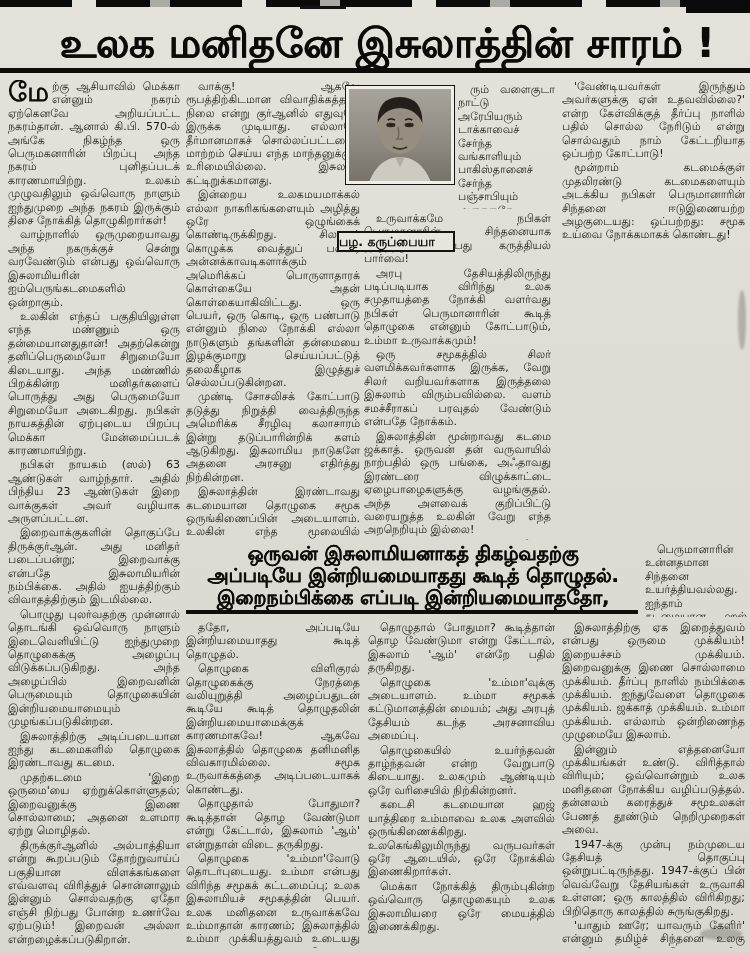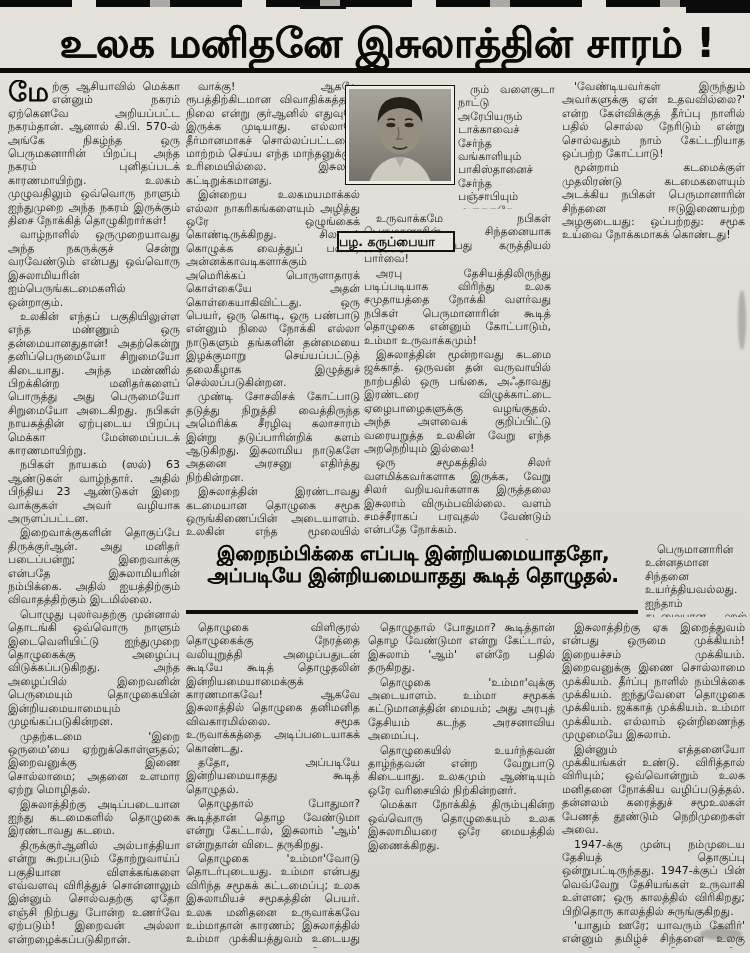--- a/index.html
+++ b/index.html
@@ -89,75 +89,77 @@
       <path d="M55 31 Q59 29 62 31" stroke="#211c16" stroke-width="1.6" fill="none"></path>
       <path d="M48 38 Q50 48 47 50 L53 50" stroke="#6e6557" stroke-width="1.4" fill="none"></path>
       <path d="M43 58 Q50 62 57 58" stroke="#3a332a" stroke-width="1.8" fill="none"></path>
       <path d="M20 92 Q30 68 50 68 Q70 68 80 92 Z" fill="#cfcabf"></path>
       <path d="M45 68 L50 78 L55 68 Z" fill="#b2ac9f"></path>
     </svg>
   </div>
   <div class="photo-caption">பழ. கருப்பையா</div>
 
   <div class="pull-quote">
+    <div>ஒருவன் இசுலாமியனாகத் திகழ்வதற்கு</div>
+    <div>அப்படியே இன்றியமையாதது கூடித் தொழுதல்.</div>
     <div>இறைநம்பிக்கை எப்படி இன்றியமையாததோ,</div>
-    <div>அப்படியே இன்றியமையாதது கூடித் தொழுதல்.</div>
   </div>
   <div class="quote-rule"></div>
 
   <section class="colseg" style="left:8px;top:80px;width:172px;height:866px;">
     <p class="para first"><span class="dropcap">மே</span><span>ற்கு ஆசியாவில் மெக்கா என்னும் நகரம் ஏற்கெனவே அறியப்பட்ட நகரம்தான். ஆனால் கி.பி. 570-ல் அங்கே நிகழ்ந்த ஒரு பெருமகனாரின் பிறப்பு அந்த நகரம் புனிதப்படக் காரணமாயிற்று. உலகம் முழுவதிலும் ஒவ்வொரு நாளும் ஐந்துமுறை அந்த நகரம் இருக்கும் திசை நோக்கித் தொழுகிறார்கள்!</span></p>
     <div>
         <p class="para">வாழ்நாளில் ஒருமுறையாவது அந்த நகருக்குச் சென்று வரவேண்டும் என்பது ஒவ்வொரு இசுலாமியரின் ஐம்பெருங்கடமைகளில் ஒன்றாகும்.</p>
         <p class="para">உலகின் எந்தப் பகுதியிலுள்ள எந்த மண்ணும் ஒரு தன்மையானதுதான்! அதற்கென்று தனிப்பெருமையோ சிறுமையோ கிடையாது. அந்த மண்ணில் பிறக்கின்ற மனிதர்களைப் பொருத்து அது பெருமையோ சிறுமையோ அடைகிறது. நபிகள் நாயகத்தின் ஏற்புடைய பிறப்பு மெக்கா மேன்மைப்படக் காரணமாயிற்று.</p>
         <p class="para">நபிகள் நாயகம் (ஸல்) 63 ஆண்டுகள் வாழ்ந்தார். அதில் பிந்திய 23 ஆண்டுகள் இறை வாக்குகள் அவர் வழியாக அருளப்பட்டன.</p>
         <p class="para">இறைவாக்குகளின் தொகுப்பே திருக்குர்ஆன். அது மனிதர் படைப்பன்று; இறைவாக்கு என்பதே இசுலாமியரின் நம்பிக்கை. அதில் ஐயத்திற்கும் விவாதத்திற்கும் இடமில்லை.</p>
         <p class="para">பொழுது புலர்வதற்கு முன்னால் தொடங்கி ஒவ்வொரு நாளும் இடைவெளியிட்டு ஐந்துமுறை தொழுகைக்கு அழைப்பு விடுக்கப்படுகிறது. அந்த அழைப்பில் இறைவனின் பெருமையும் தொழுகையின் இன்றியமையாமையும் முழங்கப்படுகின்றன.</p>
+        <p class="para">இசுலாத்திற்கு அடிப்படையான ஐந்து கடமைகளில் தொழுகை இரண்டாவது கடமை.</p>
         <p class="para">முதற்கடமை 'இறை ஒருமை'யை ஏற்றுக்கொள்ளுதல்; இறைவனுக்கு இணை சொல்லாமை; அதனை உளமார ஏற்று மொழிதல்.</p>
-        <p class="para">இசுலாத்திற்கு அடிப்படையான ஐந்து கடமைகளில் தொழுகை இரண்டாவது கடமை.</p>
         <p class="para">திருக்குர்ஆனில் அல்பாத்தியா என்று கூறப்படும் தோற்றுவாய்ப் பகுதியான விளக்கங்களை எவ்வளவு விரித்துச் சொன்னாலும் இன்னும் சொல்வதற்கு ஏதோ எஞ்சி நிற்பது போன்ற உணர்வே ஏற்படும்! இறைவன் அல்லா என்றழைக்கப்படுகிறான். 'அல்லாஹு அக்பர்' என்னும் சொற்றொடர் இறைவனை மிகப்பெரியவன் என்று பறையறைந்து சொல்கிறது!</p>
       </div>
   </section>
 
   <section class="colseg" style="left:186px;top:80px;width:174px;height:460px;">
     <div>
         <p class="para">வாக்கு! ஆகவே ரூபத்திற்கிடமான விவாதிக்கத்தக்க நிலை என்று குர்ஆனில் எதுவுமே இருக்க முடியாது. எல்லாமே தீர்மானமாகச் சொல்லப்பட்டவை! மாற்றம் செய்ய எந்த மாந்தனுக்கும் உரிமையில்லை. இசுலாம் கட்டிறுக்கமானது.</p>
         <p class="para">இன்றைய உலகமயமாக்கல் எல்லா நாகரிகங்களையும் அழித்து ஒரே ஒழுங்கைக் கொண்டிருக்கிறது. சிலரைக் கொழுக்க வைத்துப் பலரை அன்னக்காவடிகளாக்கும் அமெரிக்கப் பொருளாதாரக் கொள்கையே அதன் கொள்கையாகிவிட்டது. ஒரு பெயர், ஒரு கொடி, ஒரு பண்பாடு என்னும் நிலை நோக்கி எல்லா நாடுகளும் தங்களின் தன்மையை இழக்குமாறு செய்யப்பட்டுத் தலைகீழாக இழுத்துச் செல்லப்படுகின்றன.</p>
         <p class="para">முண்டி சோசலிசக் கோட்பாடு தடுத்து நிறுத்தி வைத்திருந்த அமெரிக்க சீரழிவு கலாசாரம் இன்று தடுப்பாரின்றிக் களம் ஆடுகிறது. இசுலாமிய நாடுகளே அதனை அரசனு எதிர்த்து நிற்கின்றன.</p>
         <p class="para">இசுலாத்தின் இரண்டாவது கடமையான தொழுகை சமூக ஒருங்கிணைப்பின் அடையாளம். உலகின் எந்த மூலையில் இருந்தாலும் ஒரே திசை நோக்கி, ஒரே முறையில், ஒரே மொழியில் தொழுகை நிகழ்கிறது.</p>
       </div>
   </section>
   <section class="colseg" style="left:186px;top:621px;width:174px;height:327px;">
     <div>
+        <p class="para">ததோ, அப்படியே இன்றியமையாதது கூடித் தொழுதல்.</p>
         <p class="para">தொழுகை விளிகுரல் தொழுகைக்கு நேரத்தை வலியுறுத்தி அழைப்பதுடன் கூடியே கூடித் தொழுதலின் இன்றியமையாமைக்குக் காரணமாகவே! ஆகவே இசுலாத்தில் தொழுகை தனிமனித விவகாரமில்லை. சமூக உருவாக்கத்தை அடிப்படையாகக் கொண்டது.</p>
-        <p class="para">ததோ, அப்படியே இன்றியமையாதது கூடித் தொழுதல்.</p>
         <p class="para">தொழுதால் போதுமா? கூடித்தான் தொழ வேண்டுமா என்று கேட்டால், இசுலாம் 'ஆம்' என்றுதான் விடை தருகிறது.</p>
         <p class="para">தொழுகை 'உம்மா'வோடு தொடர்புடையது. உம்மா என்பது விரிந்த சமூகக் கட்டமைப்பு; உலக இசுலாமியச் சமூகத்தின் பெயர். உலக மனிதனை உருவாக்கவே உம்மாதான் காரணம்; இசுலாத்தில் உம்மா முக்கியத்துவம் உடையது என்பதால் கூடித் தொழுதல் முக்கியத்துவம் உடையதாகி விடுகிறது.</p>
       </div>
   </section>
 
   <section class="colseg" style="left:458px;top:83px;width:97px;height:126px;">
     <div>
         <p class="para">ரும் வளைகுடா நாட்டு அரேபியரும் டாக்காவைச் சேர்ந்த வங்காளியும் பாகிஸ்தானைச் சேர்ந்த பஞ்சாபியும் அருகருகே குனிந்தும், நிமிர்ந்தும், கைகளைச் சேர்த்தும், விரித்தும், துணியால் மூடப்பட்ட தலையோடு ஒரே மாதிரியாகத் தொழும்போது ராணுவ அணிவகுப்புத் தோற்று விடும் என்பது அழகியல் பார்வை! விரிந்து, பரந்த சமூக</p>
       </div>
   </section>
   <section class="colseg" style="left:364px;top:212px;width:187px;height:328px;">
     <div>
         <p class="para">உருவாக்கமே நபிகள் பெருமானாரின் சிந்தனையாக இருந்தது என்பது கருத்தியல் பார்வை!</p>
         <p class="para">அரபு தேசியத்திலிருந்து படிப்படியாக விரிந்து உலக சமுதாயத்தை நோக்கி வளர்வது நபிகள் பெருமானாரின் கூடித் தொழுகை என்னும் கோட்பாடும், உம்மா உருவாக்கமும்!</p>
+        <p class="para">ஒரு சமூகத்தில் சிலர் வளமிக்கவர்களாக இருக்க, வேறு சிலர் வறியவர்களாக இருத்தலை இசுலாம் விரும்பவில்லை. வளம் சமச்சீராகப் பரவுதல் வேண்டும் என்பதே நோக்கம்.</p>
         <p class="para">இசுலாத்தின் மூன்றாவது கடமை ஜக்காத். ஒருவன் தன் வருவாயில் நாற்பதில் ஒரு பங்கை, அஃதாவது இரண்டரை விழுக்காட்டை ஏழைபாழைகளுக்கு வழங்குதல். அந்த அளவைக் குறிப்பிட்டு வரையறுத்த உலகின் வேறு எந்த அறநெறியும் இல்லை!</p>
-        <p class="para">ஒரு சமூகத்தில் சிலர் வளமிக்கவர்களாக இருக்க, வேறு சிலர் வறியவர்களாக இருத்தலை இசுலாம் விரும்பவில்லை. வளம் சமச்சீராகப் பரவுதல் வேண்டும் என்பதே நோக்கம்.</p>
         <p class="para">ஈதல் அறம் என்பதைத் தமிழும் வலியுறுத்தும்; இசுலாம் அதனைக் கடமையாக்கியது. நுகர்வைச் சுருக்கிக் கொடையைப் பெருக்கும் அறிவுரைகள் அதற்கே உரியவை.</p>
       </div>
   </section>
   <section class="colseg" style="left:368px;top:621px;width:187px;height:327px;">
     <div>
         <p class="para">தொழுதால் போதுமா? கூடித்தான் தொழ வேண்டுமா என்று கேட்டால், இசுலாம் 'ஆம்' என்றே பதில் தருகிறது.</p>
         <p class="para">தொழுகை 'உம்மா'வுக்கு அடையாளம். உம்மா சமூகக் கட்டுமானத்தின் மையம்; அது அரபுத் தேசியம் கடந்த அரசனாவிய அமைப்பு.</p>
         <p class="para">தொழுகையில் உயர்ந்தவன் தாழ்ந்தவன் என்ற வேறுபாடு கிடையாது. உலகமும் ஆண்டியும் ஒரே வரிசையில் நிற்கின்றனர்.</p>
+        <p class="para">கடைசி கடமையான ஹஜ் யாத்திரை உம்மாவை உலக அளவில் ஒருங்கிணைக்கிறது. உலகெங்கிலுமிருந்து வருபவர்கள் ஒரே ஆடையில், ஒரே நோக்கில் இணைகிறார்கள்.</p>
         <p class="para">மெக்கா நோக்கித் திரும்புகின்ற ஒவ்வொரு தொழுகையும் உலக இசுலாமியரை ஒரே மையத்தில் இணைக்கிறது.</p>
       </div>
   </section>
 
   <section class="colseg" style="left:562px;top:80px;width:183px;height:462px;">
     <div>
         <p class="para">'வேண்டியவர்கள் இருந்தும் அவர்களுக்கு ஏன் உதவவில்லை?' என்ற கேள்விக்குத் தீர்ப்பு நாளில் பதில் சொல்ல நேரிடும் என்று சொல்வதும் நாம் கேட்டறியாத ஒப்பற்ற கோட்பாடு!</p>
         <p class="para">மூன்றாம் கடமைக்குள் முதலிரண்டு கடமைகளையும் அடக்கிய நபிகள் பெருமானாரின் சிந்தனை ஈடுஇணையற்ற அழகுடையது: ஒப்பற்றது: சமூக உய்வை நோக்கமாகக் கொண்டது!</p>
       </div>
   </section>

